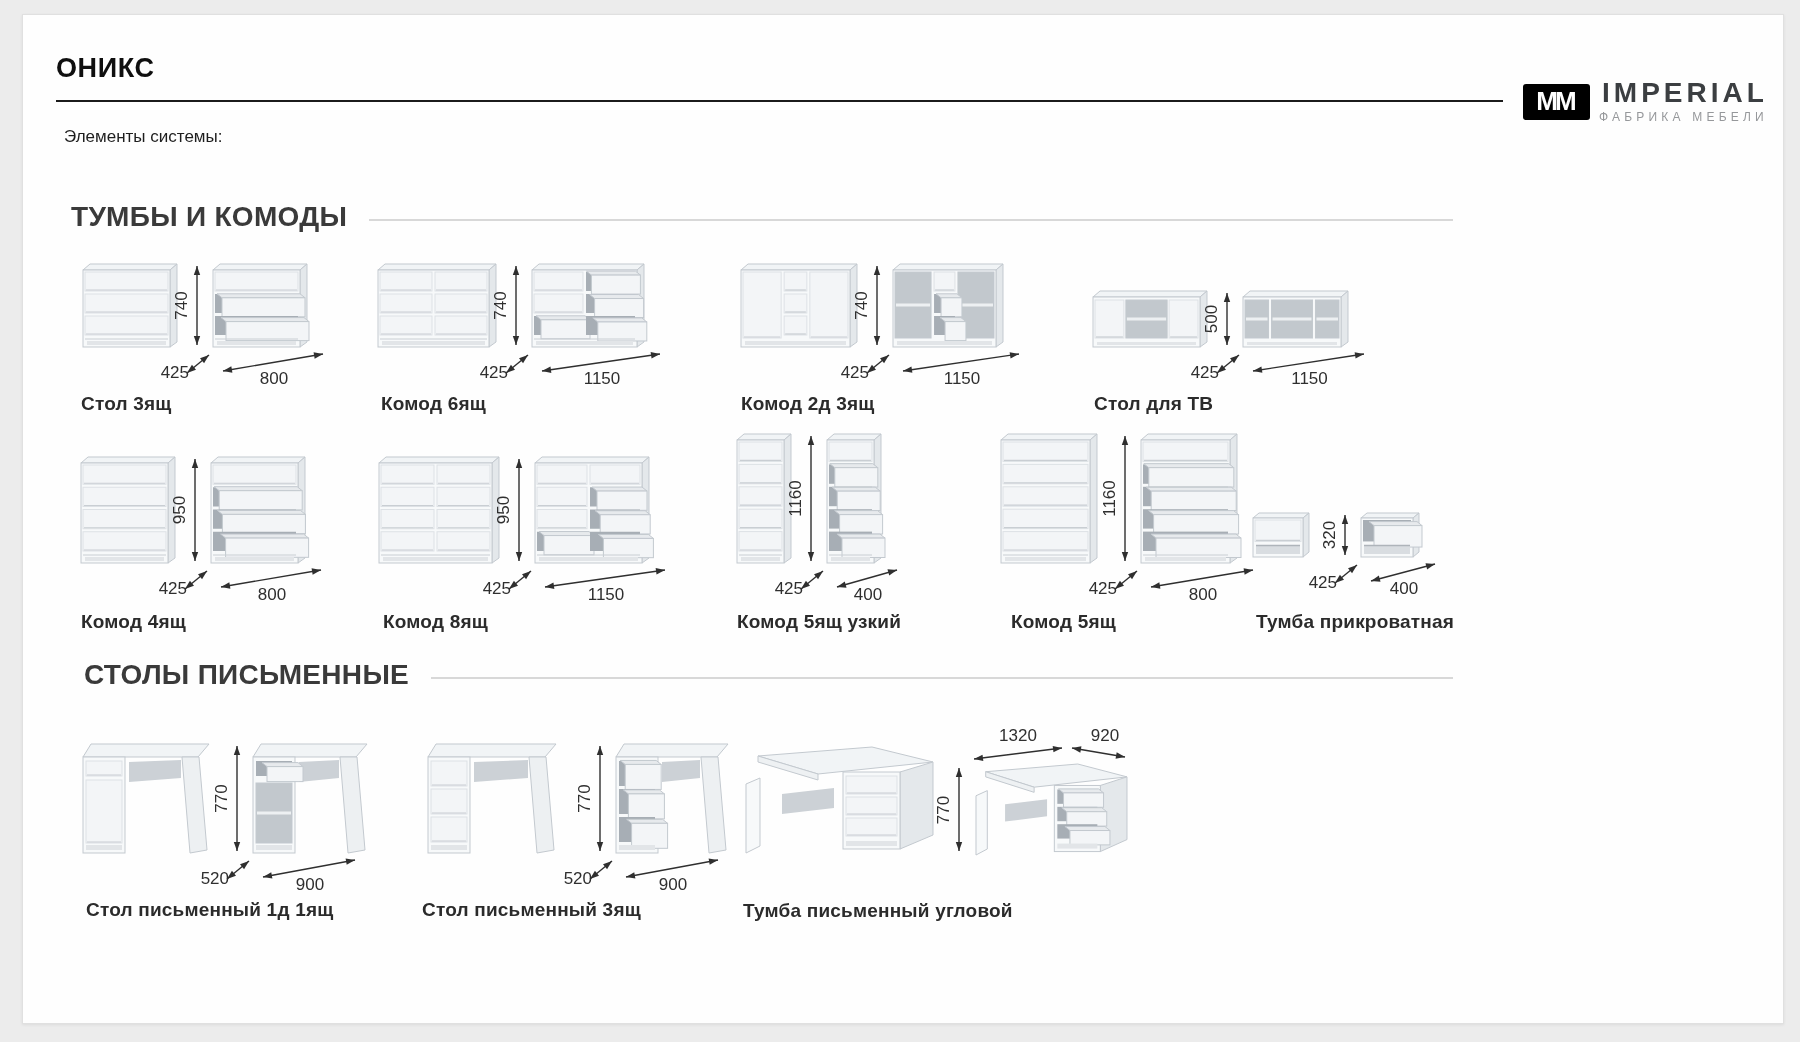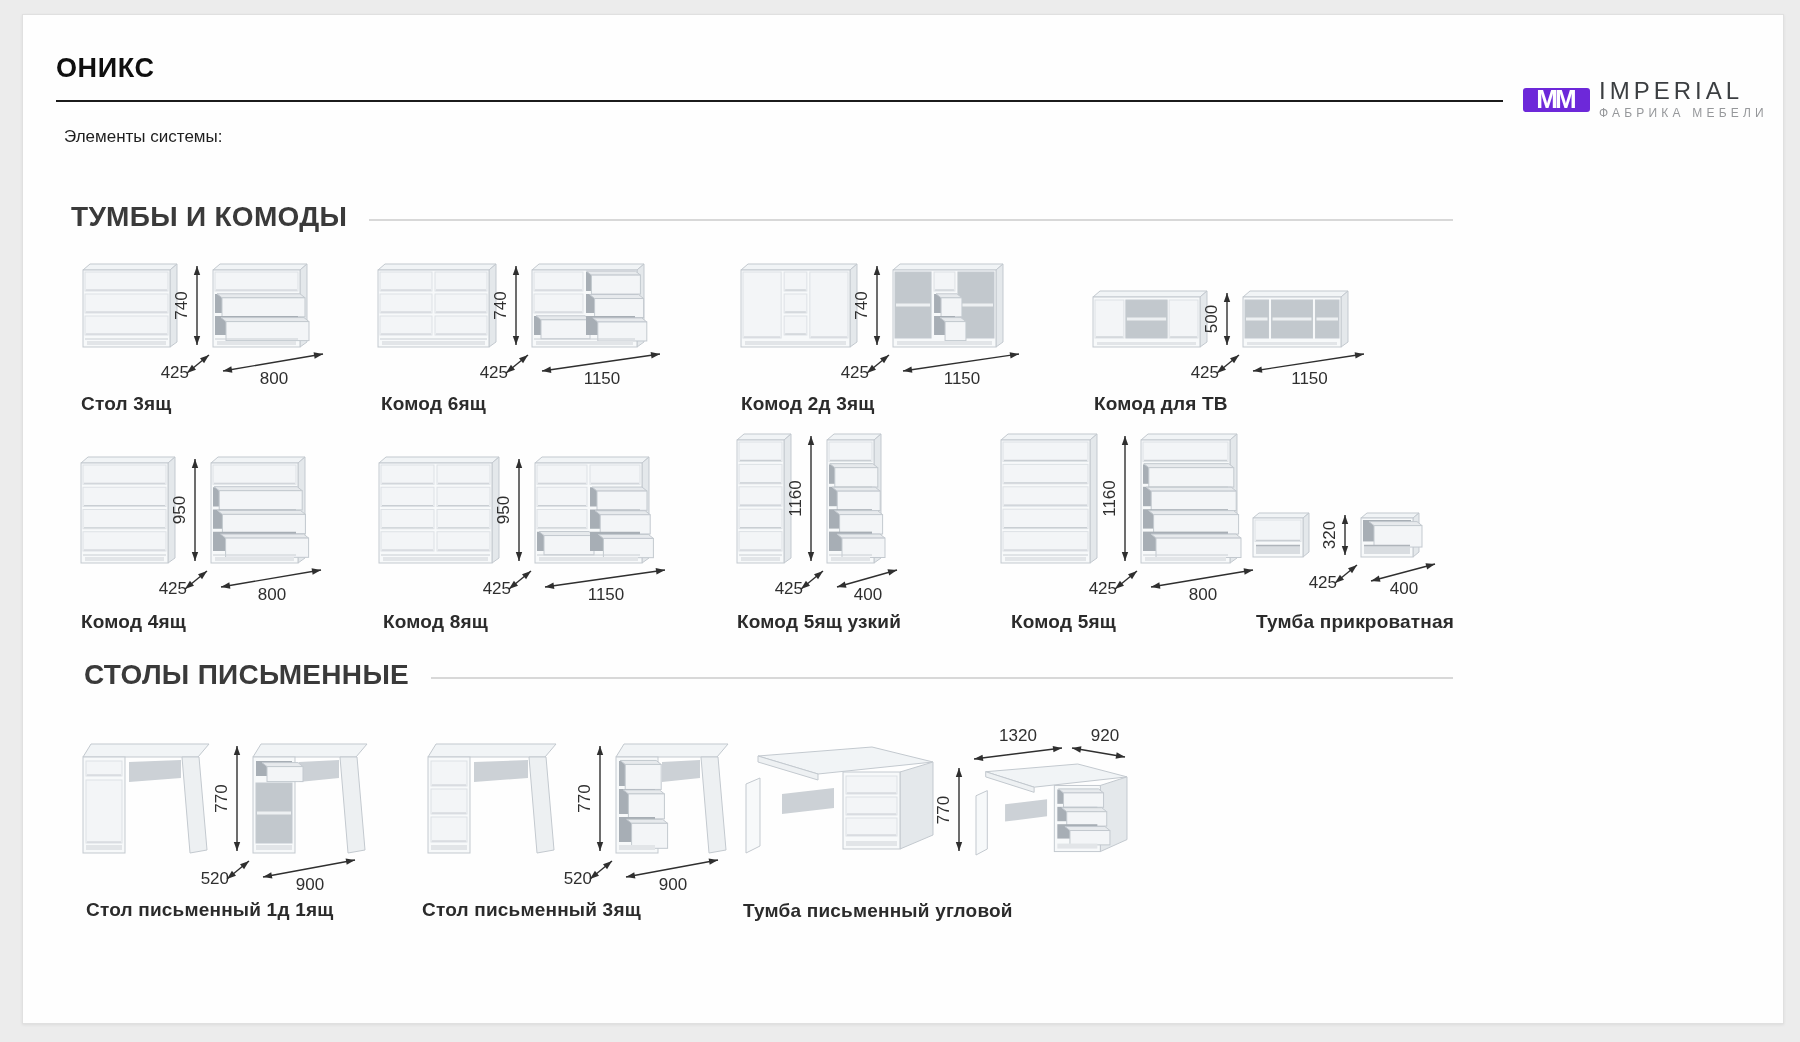--- a/index.html
+++ b/index.html
@@ -4,24 +4,24 @@
 <style>
   html,body{margin:0;padding:0;}
   body{width:1800px;height:1042px;background:#ececec;font-family:"Liberation Sans",sans-serif;}
   .page{position:relative;width:1800px;height:1042px;overflow:hidden;}
   .card{position:absolute;left:22px;top:14px;width:1760px;height:1008px;background:#fefefe;
         border:1px solid #e0e0e0;box-shadow:0 1px 3px rgba(0,0,0,.07);}
   .title{position:absolute;left:33px;top:38px;font-size:27px;font-weight:800;letter-spacing:.6px;color:#0f0f0f;}
   .title-rule{position:absolute;left:33px;top:85px;width:1447px;height:2px;background:#1b1b1b;}
   .subtitle{position:absolute;left:41px;top:112px;font-size:17px;color:#1e1e1e;}
   .logo{position:absolute;left:1500px;top:64px;display:flex;align-items:center;gap:9px;}
-  .logo-mark{width:64px;height:24px;background:#6d28d9;border-radius:3px;color:#fff;
+  .logo-mark{width:64px;height:36px;background:#000000;border-radius:3px;color:#fff;
              display:flex;align-items:center;justify-content:center;
              font-size:26px;font-weight:800;letter-spacing:-3px;padding-right:3px;}
-  .logo-name{font-size:24px;font-weight:400;letter-spacing:4px;color:#3b3e41;line-height:1;}
+  .logo-name{font-size:28px;font-weight:700;letter-spacing:4px;color:#3b3e41;line-height:1;text-align:right;}
   .logo-tagline{font-size:12px;letter-spacing:4.2px;color:#96989b;margin-top:3px;}
   .shead{position:absolute;display:flex;align-items:center;gap:22px;}
   .shead h2{margin:0;font-size:28px;font-weight:700;color:#3a3a3a;letter-spacing:.3px;white-space:nowrap;}
   .shead .hline{flex:1;height:2px;background:#d8d8d8;margin-top:6px;}
   #shead-1{left:48px;top:186px;width:1382px;}
   #shead-2{left:61px;top:644px;width:1369px;}
   .ill{position:absolute;left:0;top:0;pointer-events:none;}
   .ill text{font-family:"Liberation Sans",sans-serif;}
   .plabel{position:absolute;font-size:19px;font-weight:700;color:#2b2b2b;letter-spacing:.2px;white-space:nowrap;}
 </style>
@@ -567,21 +567,21 @@
           <polygon points="936,836 932.8,827 939.2,827" fill="#2f2f2f" stroke="none" stroke-width="1"></polygon>
           <polygon points="936,753 939.2,762 932.8,762" fill="#2f2f2f" stroke="none" stroke-width="1"></polygon>
           <text fill="#2f2f2f" font-size="17" text-anchor="middle" transform="translate(926 795) rotate(-90)">770</text>
         </g>
       </svg>
 
     <div id="labels">
         <div class="plabel" style="left: 58px; top: 378px;">Стол 3ящ</div>
         <div class="plabel" style="left: 358px; top: 378px;">Комод 6ящ</div>
         <div class="plabel" style="left: 718px; top: 378px;">Комод 2д 3ящ</div>
-        <div class="plabel" style="left: 1071px; top: 378px;">Комод для ТВ</div>
+        <div class="plabel" style="left: 1071px; top: 378px;">Стол для ТВ</div>
         <div class="plabel" style="left: 58px; top: 596px;">Комод 4ящ</div>
         <div class="plabel" style="left: 360px; top: 596px;">Комод 8ящ</div>
         <div class="plabel" style="left: 714px; top: 596px;">Комод 5ящ узкий</div>
         <div class="plabel" style="left: 988px; top: 596px;">Комод 5ящ</div>
         <div class="plabel" style="left: 1233px; top: 596px;">Тумба прикроватная</div>
         <div class="plabel" style="left: 63px; top: 884px;">Стол письменный 1д 1ящ</div>
         <div class="plabel" style="left: 399px; top: 884px;">Стол письменный 3ящ</div>
         <div class="plabel" style="left: 720px; top: 885px;">Тумба письменный угловой</div>
       </div>
   </div>

